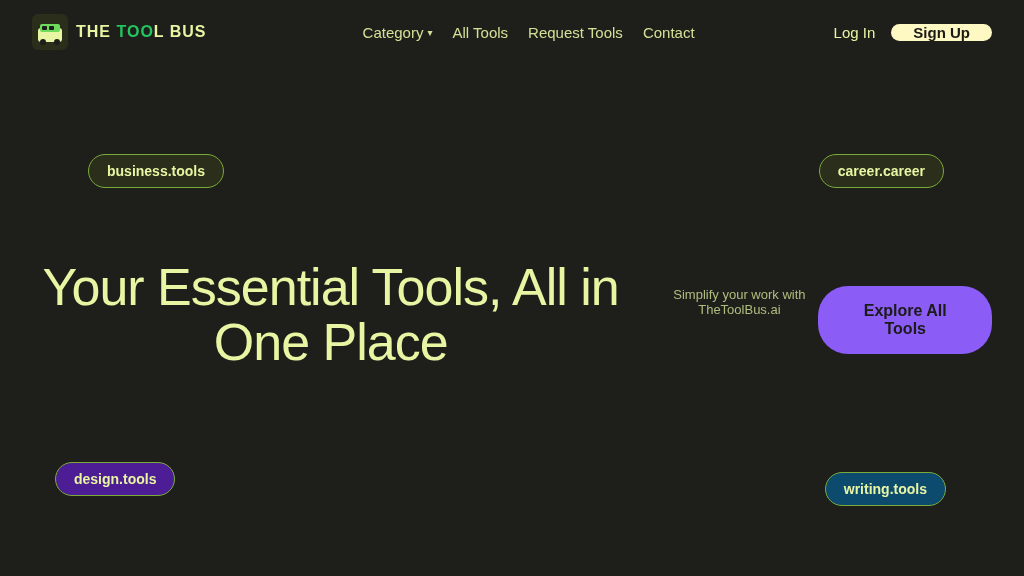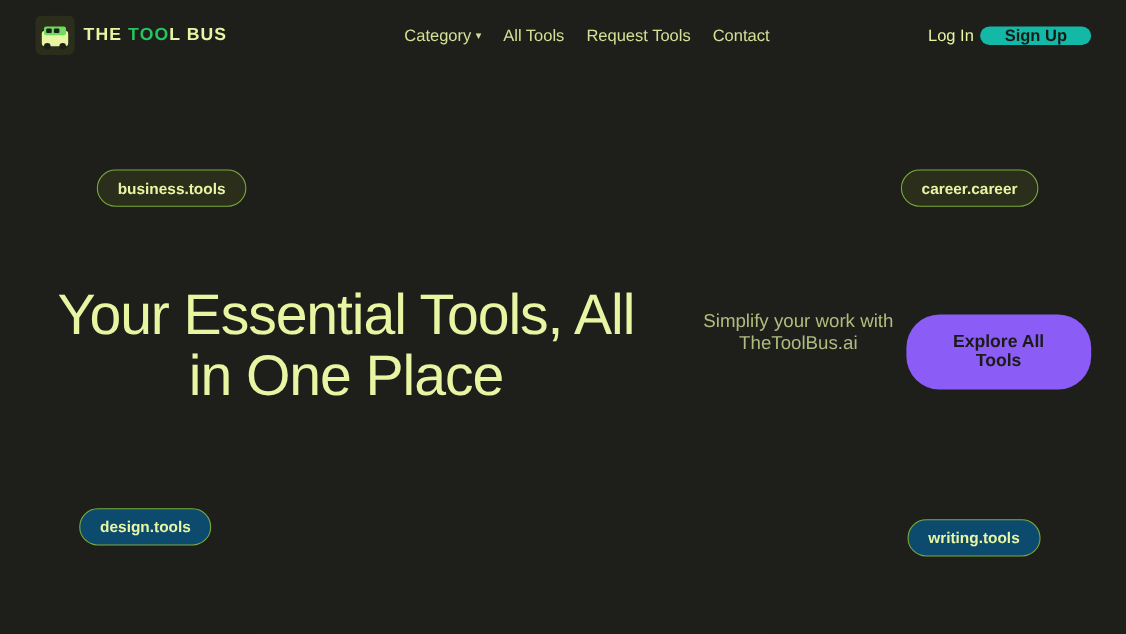--- a/index.html
+++ b/index.html
@@ -70,34 +70,34 @@
       opacity: 0.9;
     }
 
     .chevron-icon {
       font-size: 10px;
     }
 
     .auth-area {
       display: flex;
       align-items: center;
-      gap: 6px;
+      gap: 16px;
     }
 
     .login-btn {
       color: #e8f5a3;
       font-size: 15px;
       font-weight: 500;
       cursor: pointer;
       background: none;
       border: none;
     }
 
     .signup-btn {
-      background-color: #14b8a6;
+      background-color: #fef9c3;
       color: #1a1a16;
       font-size: 15px;
       font-weight: 700;
       padding: 0 22px;
       border-radius: 25px;
       border: none;
       cursor: pointer;
     }
 
     
@@ -117,21 +117,21 @@
       font-size: 52px;
       font-weight: 400;
       color: #e8f5a3;
       line-height: 1.05;
       letter-spacing: -1px;
       max-width: 820px;
       margin-bottom: 11px;
     }
 
     .hero-subtitle {
-      font-size: 17px;
+      font-size: 13px;
       color: #c8d890;
       margin-bottom: 36px;
       opacity: 0.85;
       margin-left: 31px;
     }
 
     .explore-btn {
       background-color: #8b5cf6;
       color: #1a1a16;
       font-size: 16px;
@@ -161,22 +161,22 @@
     }
 
     .badge-career {
       top: 90px;
       right: 80px;
       background-color: #2a2e1a;
     }
 
     .badge-design {
       bottom: 80px;
-      left: 72px;
-      background-color: #0c4a6e;
+      left: 55px;
+      background-color: #4c1d95;
     }
 
     .badge-writing {
       bottom: 70px;
       right: 78px;
       background-color: #0c4a6e;
     }
   </style>
 </head>
 <body>

